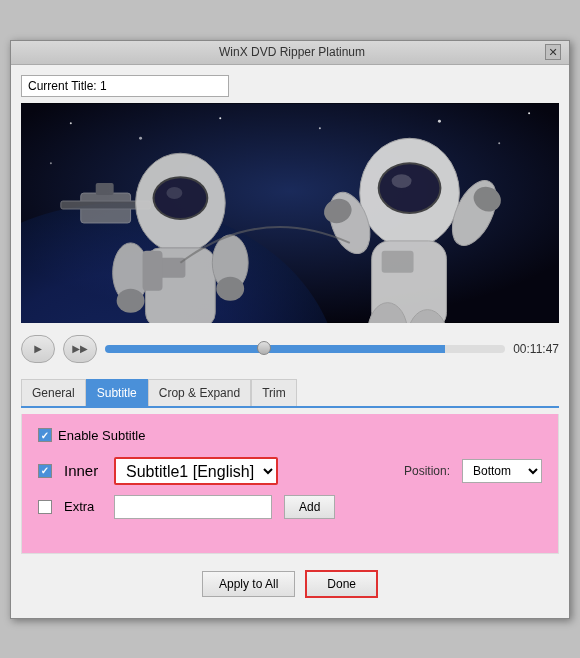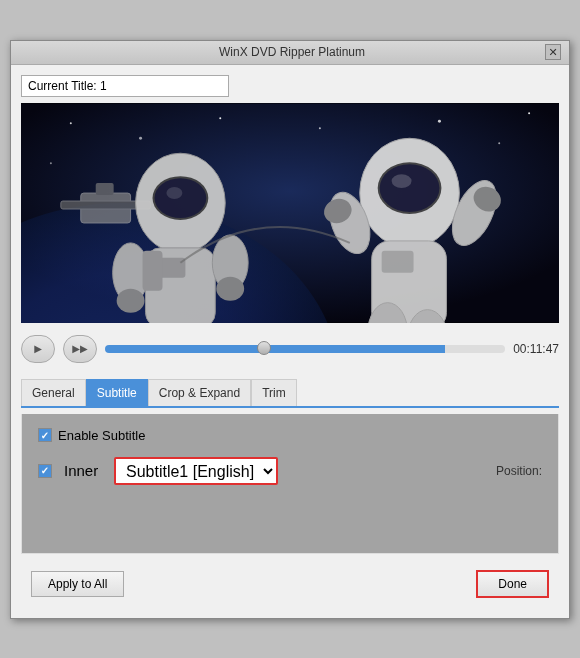--- a/index.html
+++ b/index.html
@@ -130,21 +130,21 @@
       border-bottom: none;
       color: #333;
     }
     .tab.active {
       background: #4a90d9;
       color: white;
       border-color: #4a90d9;
     }
     .panel {
       padding: 14px 16px;
-      background: #a3a3a3;
+      background: #f9a8d4;
       border: 1px solid #ddd;
       border-top: none;
       min-height: 140px;
     }
     .enable-row {
       display: flex;
       align-items: center;
       gap: 6px;
       margin-bottom: 14px;
     }
@@ -219,21 +219,21 @@
     .add-btn {
       padding: 3px 14px;
       background: linear-gradient(to bottom, #f5f5f5, #e0e0e0);
       border: 1px solid #aaa;
       font-size: 12px;
       cursor: pointer;
       height: 24px;
     }
     .footer-row {
       display: flex;
-      justify-content: space-between;
+      justify-content: center;
       align-items: center;
       gap: 10px;
       padding: 10px 10px 10px;
       background: #f0f0f0;
     }
     .apply-btn {
       padding: 5px 16px;
       background: linear-gradient(to bottom, #f5f5f5, #e0e0e0);
       border: 1px solid #aaa;
       font-size: 12px;
@@ -373,22 +373,33 @@
         <div class="cb checked"></div>
         <span class="inner-label">Inner</span>
         <div class="subtitle-select-wrap">
           <select class="subtitle-select">
             <option>Subtitle1 [English]</option>
             <option>Subtitle2 [French]</option>
             <option>Subtitle3 [Spanish]</option>
           </select>
         </div>
         <span class="position-label">Position:</span>
+        <select class="position-select">
+          <option>Bottom</option>
+          <option>Top</option>
+          <option>Center</option>
+        </select>
       </div>
 
+      <div class="extra-row">
+        <div class="cb"></div>
+        <span class="extra-label">Extra</span>
+        <input class="extra-input" type="text" value="" style="">
+        <button class="add-btn">Add</button>
+      </div>
     </div>
 
     <div class="footer-row">
       <button class="apply-btn">Apply to All</button>
       <button class="done-btn">Done</button>
     </div>
   </div>
 </div>
 
 </body></html>

